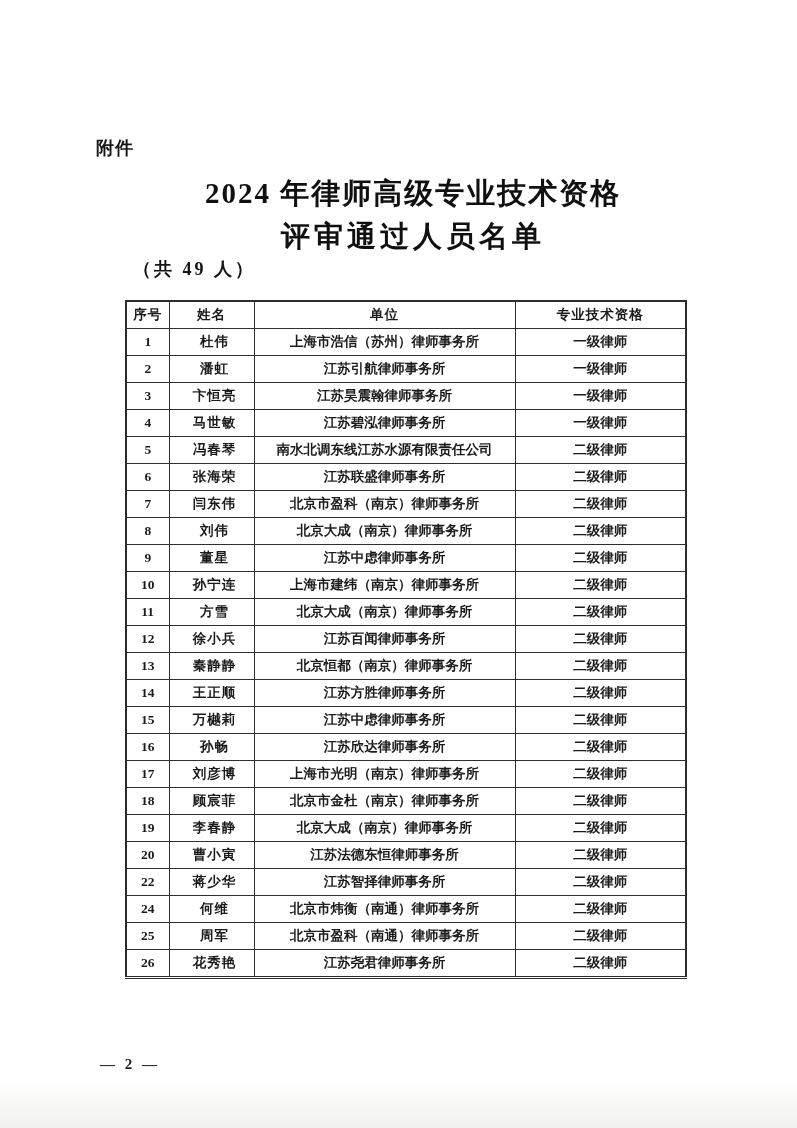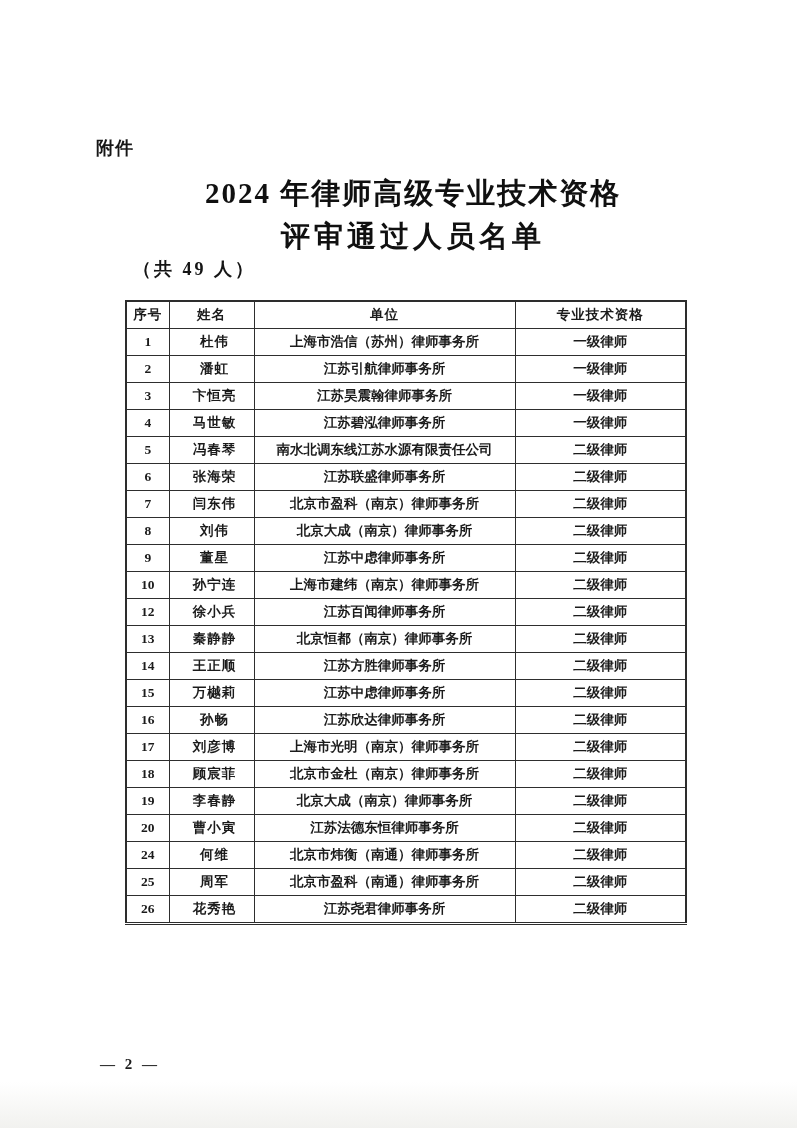--- a/index.html
+++ b/index.html
@@ -194,20 +194,26 @@
         <td class="cell-unit">江苏中虑律师事务所</td>
         <td class="cell-grade">二级律师</td>
       </tr>
       <tr>
         <td class="cell-no">10</td>
         <td class="cell-name">孙宁连</td>
         <td class="cell-unit">上海市建纬（南京）律师事务所</td>
         <td class="cell-grade">二级律师</td>
       </tr>
       <tr>
+        <td class="cell-no">11</td>
+        <td class="cell-name">方雪</td>
+        <td class="cell-unit">北京大成（南京）律师事务所</td>
+        <td class="cell-grade">二级律师</td>
+      </tr>
+      <tr>
         <td class="cell-no">12</td>
         <td class="cell-name">徐小兵</td>
         <td class="cell-unit">江苏百闻律师事务所</td>
         <td class="cell-grade">二级律师</td>
       </tr>
       <tr>
         <td class="cell-no">13</td>
         <td class="cell-name">秦静静</td>
         <td class="cell-unit">北京恒都（南京）律师事务所</td>
         <td class="cell-grade">二级律师</td>
@@ -248,20 +254,26 @@
         <td class="cell-unit">北京大成（南京）律师事务所</td>
         <td class="cell-grade">二级律师</td>
       </tr>
       <tr>
         <td class="cell-no">20</td>
         <td class="cell-name">曹小寅</td>
         <td class="cell-unit">江苏法德东恒律师事务所</td>
         <td class="cell-grade">二级律师</td>
       </tr>
       <tr>
+        <td class="cell-no">22</td>
+        <td class="cell-name">蒋少华</td>
+        <td class="cell-unit">江苏智择律师事务所</td>
+        <td class="cell-grade">二级律师</td>
+      </tr>
+      <tr>
         <td class="cell-no">24</td>
         <td class="cell-name">何维</td>
         <td class="cell-unit">北京市炜衡（南通）律师事务所</td>
         <td class="cell-grade">二级律师</td>
       </tr>
       <tr>
         <td class="cell-no">25</td>
         <td class="cell-name">周军</td>
         <td class="cell-unit">北京市盈科（南通）律师事务所</td>
         <td class="cell-grade">二级律师</td>

